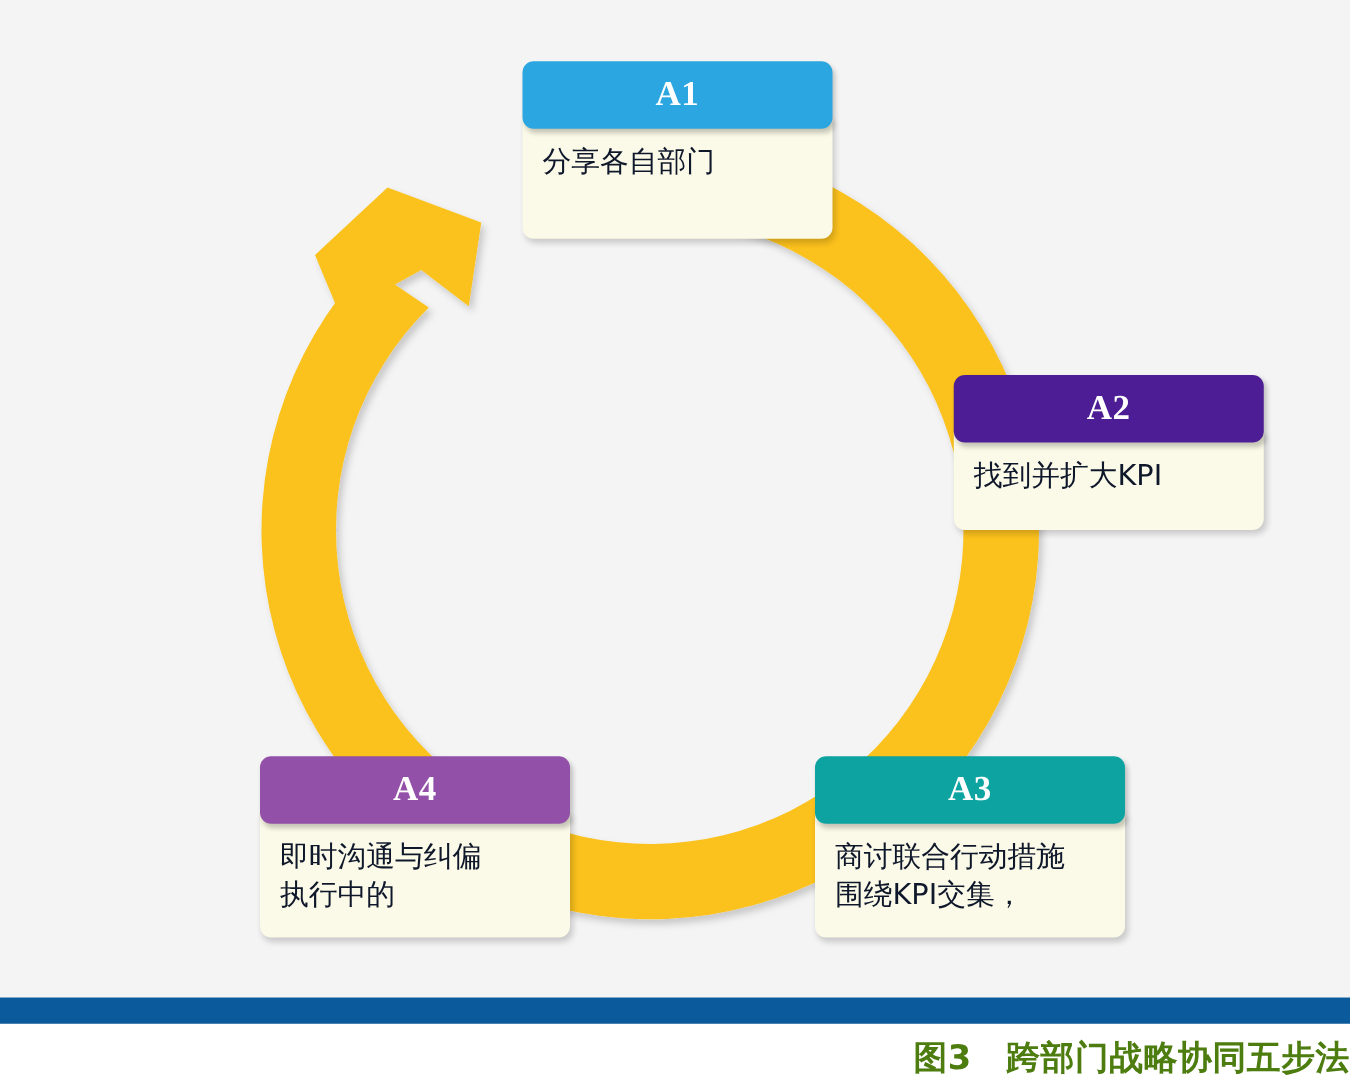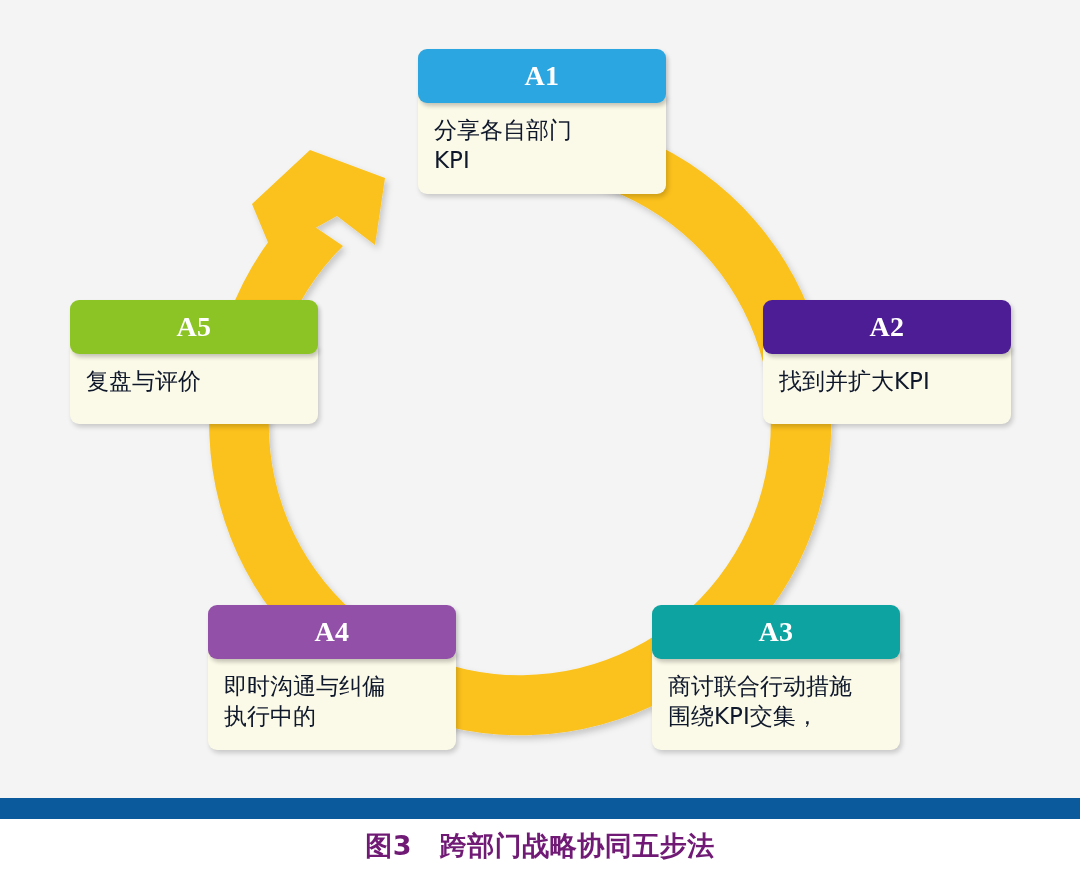--- a/index.html
+++ b/index.html
@@ -36,24 +36,24 @@
     width: 1080px;
     height: 21px;
     background: #0B5A9B;
   }
   
   .caption {
     position: absolute;
     left: 0;
     top: 828px;
     width: 1080px;
-    text-align: center;
+    text-align: right;
     font-size: 27px;
     font-weight: bold;
-    color: #701a75;
+    color: #4d7c0f;
     letter-spacing: 0.5px;
     font-family: "DejaVu Sans", "Liberation Sans", sans-serif;
   }
   
   .ring-layer {
     position: absolute;
     left: 0;
     top: 0;
     width: 1080px;
     height: 798px;
@@ -135,21 +135,20 @@
         <path fill="#FBC11E" d="M 310 150 L 385 178 L 375 245 L 337 216 L 272 252 L 252 204 Z"></path>
       </g>
     </svg>
 
     <div class="step-card" id="card-a1">
       <div class="step-header" style="background:#2CA6E0">
         <span>A1</span>
       </div>
       <div class="step-body body-left">
         <div class="line">分享各自部门</div>
-        <div class="line">KPI</div>
       </div>
     </div>
 
     <div class="step-card" id="card-a2">
       <div class="step-header" style="background:#4c1d95">
         <span>A2</span>
       </div>
       <div class="step-body body-left">
         <div class="line">找到并扩大KPI</div>
       </div>
@@ -168,28 +167,20 @@
     <div class="step-card" id="card-a4">
       <div class="step-header" style="background:#9350A8">
         <span>A4</span>
       </div>
       <div class="step-body body-left">
         <div class="line">即时沟通与纠偏</div>
         <div class="line">执行中的</div>
       </div>
     </div>
 
-    <div class="step-card" id="card-a5">
-      <div class="step-header" style="background:#8CC425">
-        <span>A5</span>
-      </div>
-      <div class="step-body body-left">
-        <div class="line">复盘与评价</div>
-      </div>
-    </div>
 
   </div>
 
   <div class="blue-bar"></div>
 
   <div class="caption">图3　跨部门战略协同五步法</div>
 
 </div>
 
 </body></html>

